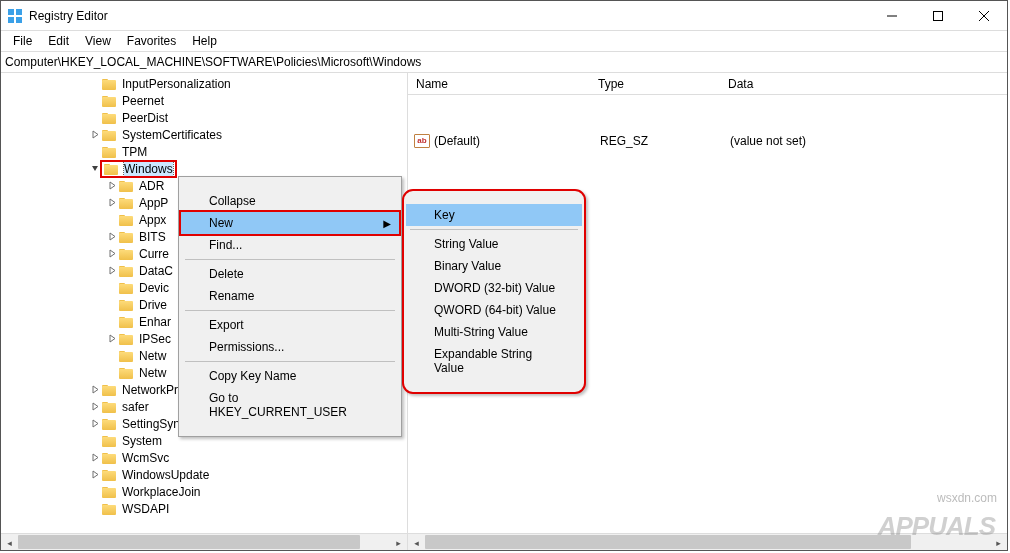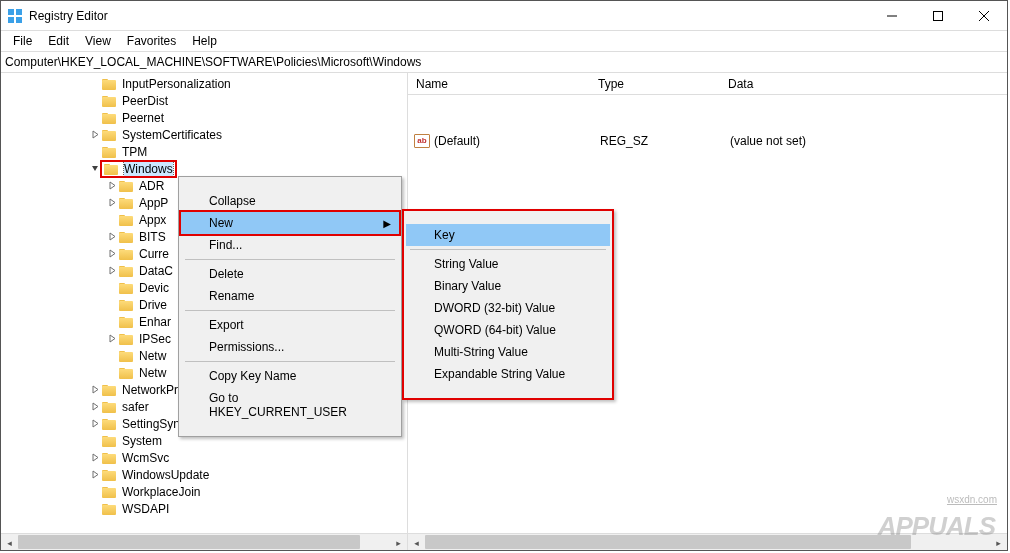--- a/index.html
+++ b/index.html
@@ -183,40 +183,40 @@
   .ctx-sep { height: 1px; background: #c0c0c0; margin: 3px 4px; }
   .ctx-sub-arrow {
     position: absolute; right: 8px;
     font-size: 10px;
   }
   #ctx-main {
     left: 177px; top: 175px;
     width: 224px;
   }
   #ctx-sub {
-    left: 401px; top: 208px;
-    width: 212px;
+    left: 401px; top: 188px;
+    width: 184px;
+    border-radius: 11px;
   }
   .redbox2 { border: 2px solid #e00000; }
   .watermark {
     position: absolute;
     right: 12px; bottom: 8px;
     font-size: 26px;
     font-weight: 900;
     color: rgba(120,120,120,0.35);
     letter-spacing: -1px;
     font-style: italic;
     margin-left: 40px;
   }
   .wsxdn {
     position: absolute;
     right: 10px; bottom: 45px;
-    font-size: 10px;
+    font-size: 12px;
     color: rgba(120,120,120,0.5);
-    text-decoration: underline;
   }
 </style>
 </head>
 <body>
 
 <div class="window">
 
   <div class="titlebar">
     <span class="title-icon">
       <svg width="16" height="16" viewBox="0 0 16 16">
@@ -264,26 +264,26 @@
     <div class="tree-pane">
       <div class="tree" id="tree">
           <div class="tree-row" style="padding-left: 88px;">
             <span class="twisty"></span>
             <span class="folder-icon"></span>
             <span class="tree-label">InputPersonalization</span>
           </div>
           <div class="tree-row" style="padding-left: 88px;">
             <span class="twisty"></span>
             <span class="folder-icon"></span>
+            <span class="tree-label">Peernet</span>
+          </div>
+          <div class="tree-row" style="padding-left: 88px;">
+            <span class="twisty"></span>
+            <span class="folder-icon"></span>
             <span class="tree-label">PeerDist</span>
-          </div>
-          <div class="tree-row" style="padding-left: 88px;">
-            <span class="twisty"></span>
-            <span class="folder-icon"></span>
-            <span class="tree-label">Peernet</span>
           </div>
           <div class="tree-row" style="padding-left: 88px;">
             <span class="twisty">
               <svg width="9" height="9">
                 <path d="M2 1 L7 4.5 L2 8 Z" fill="none" stroke="#707070"></path>
               </svg>
             </span>
             <span class="folder-icon"></span>
             <span class="tree-label">SystemCertificates</span>
           </div>

